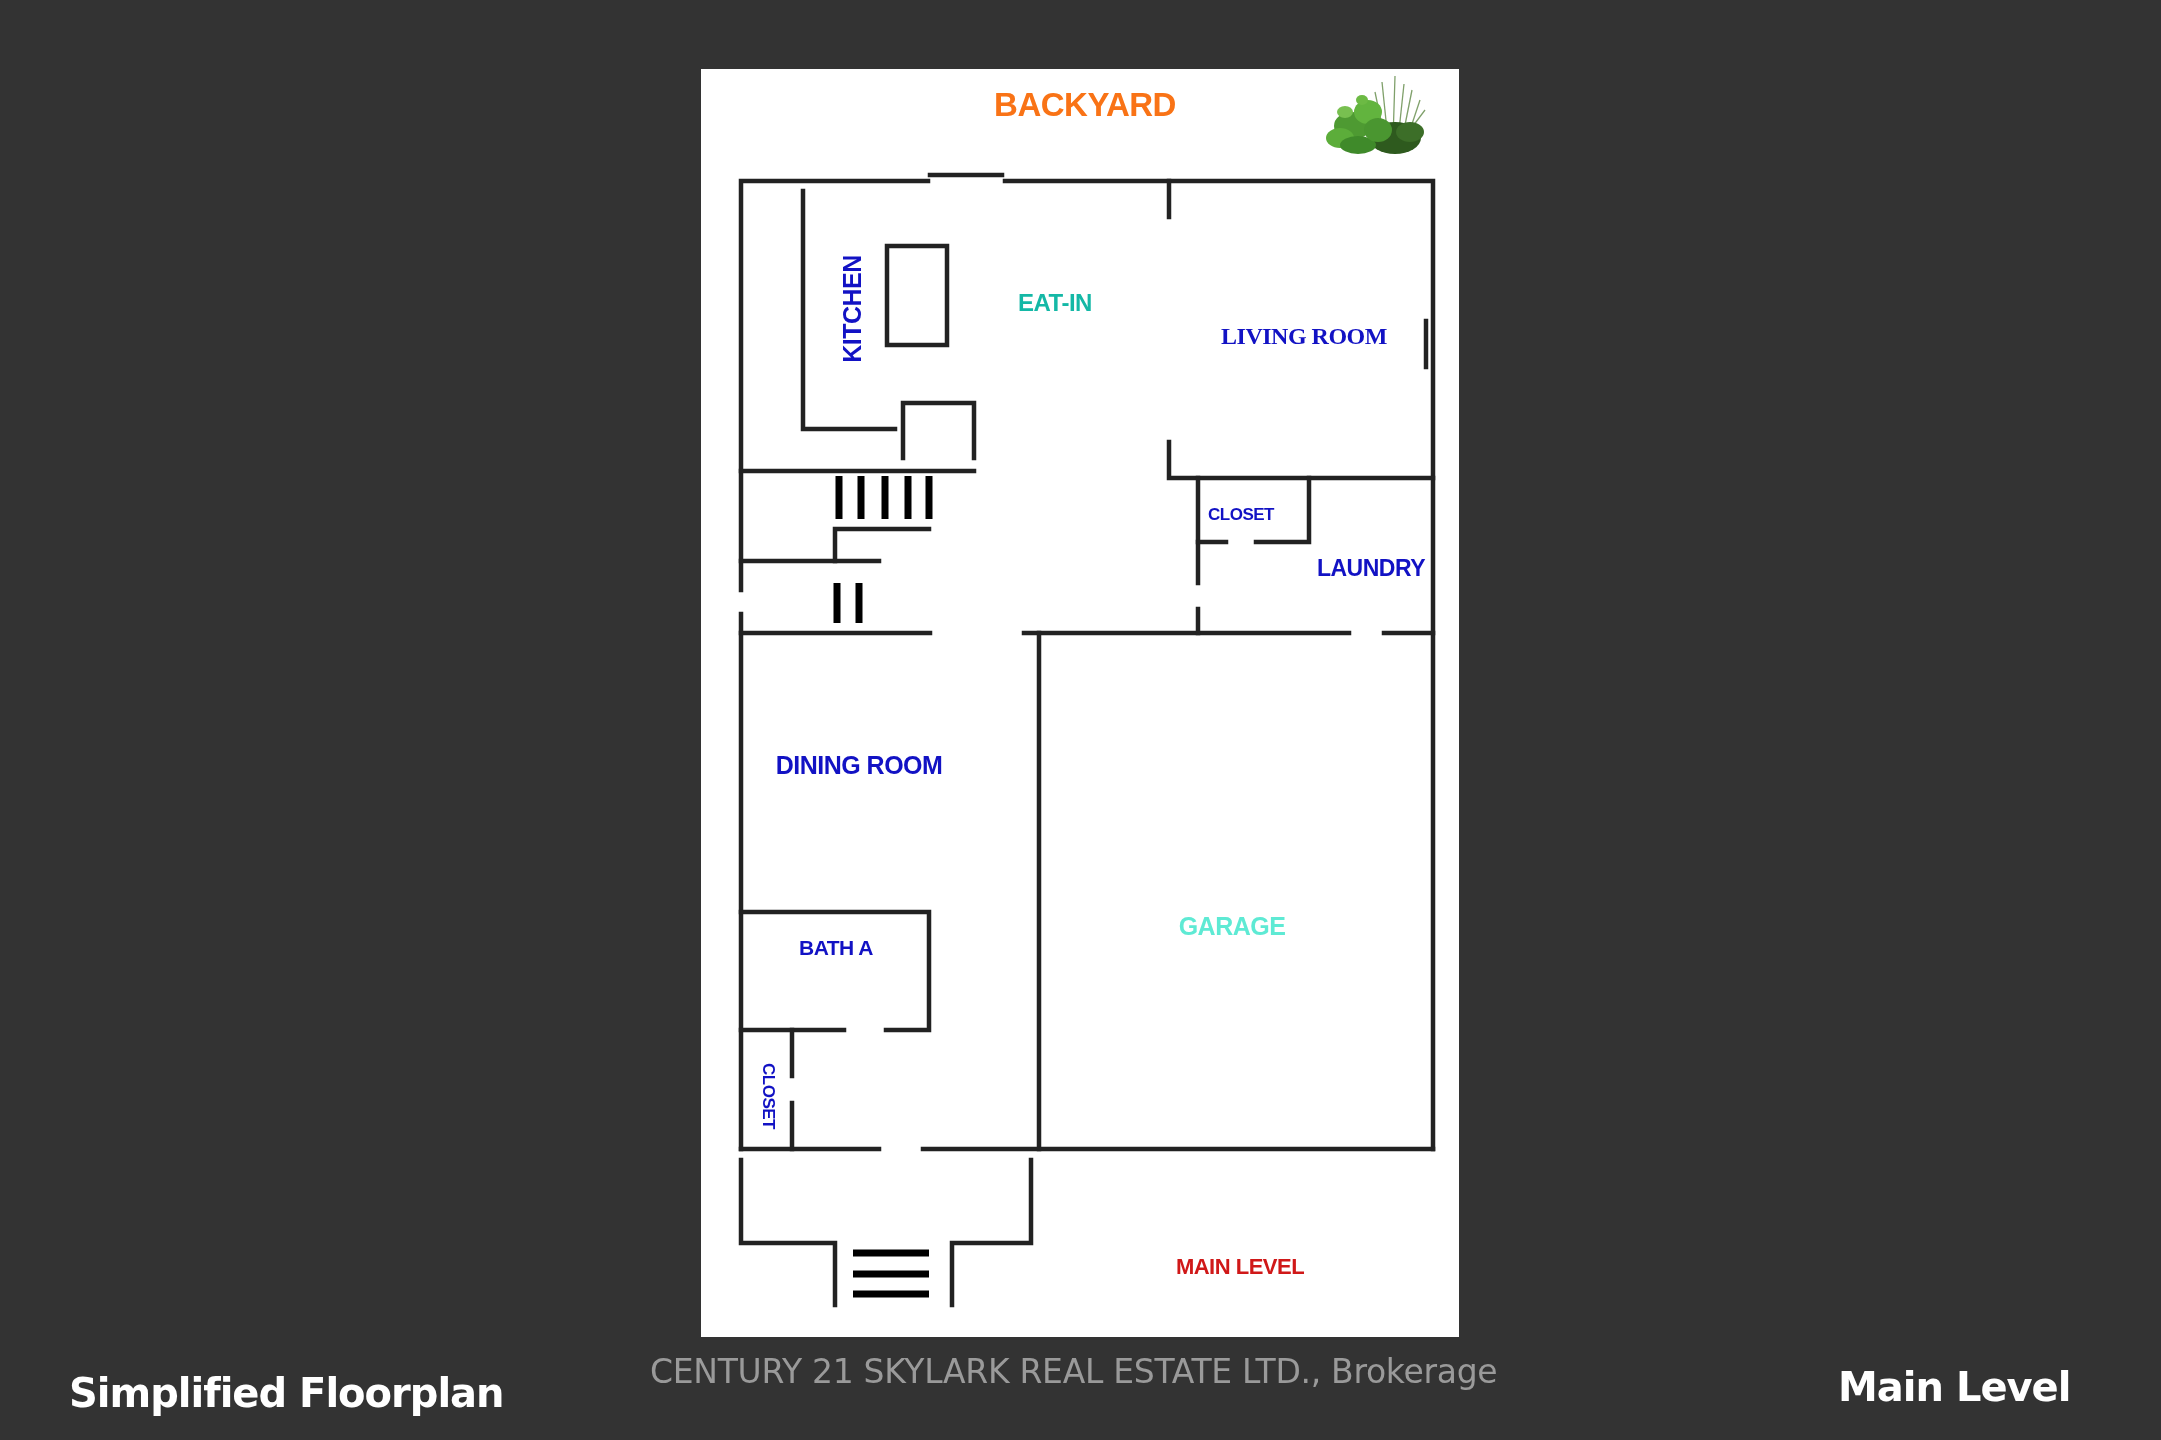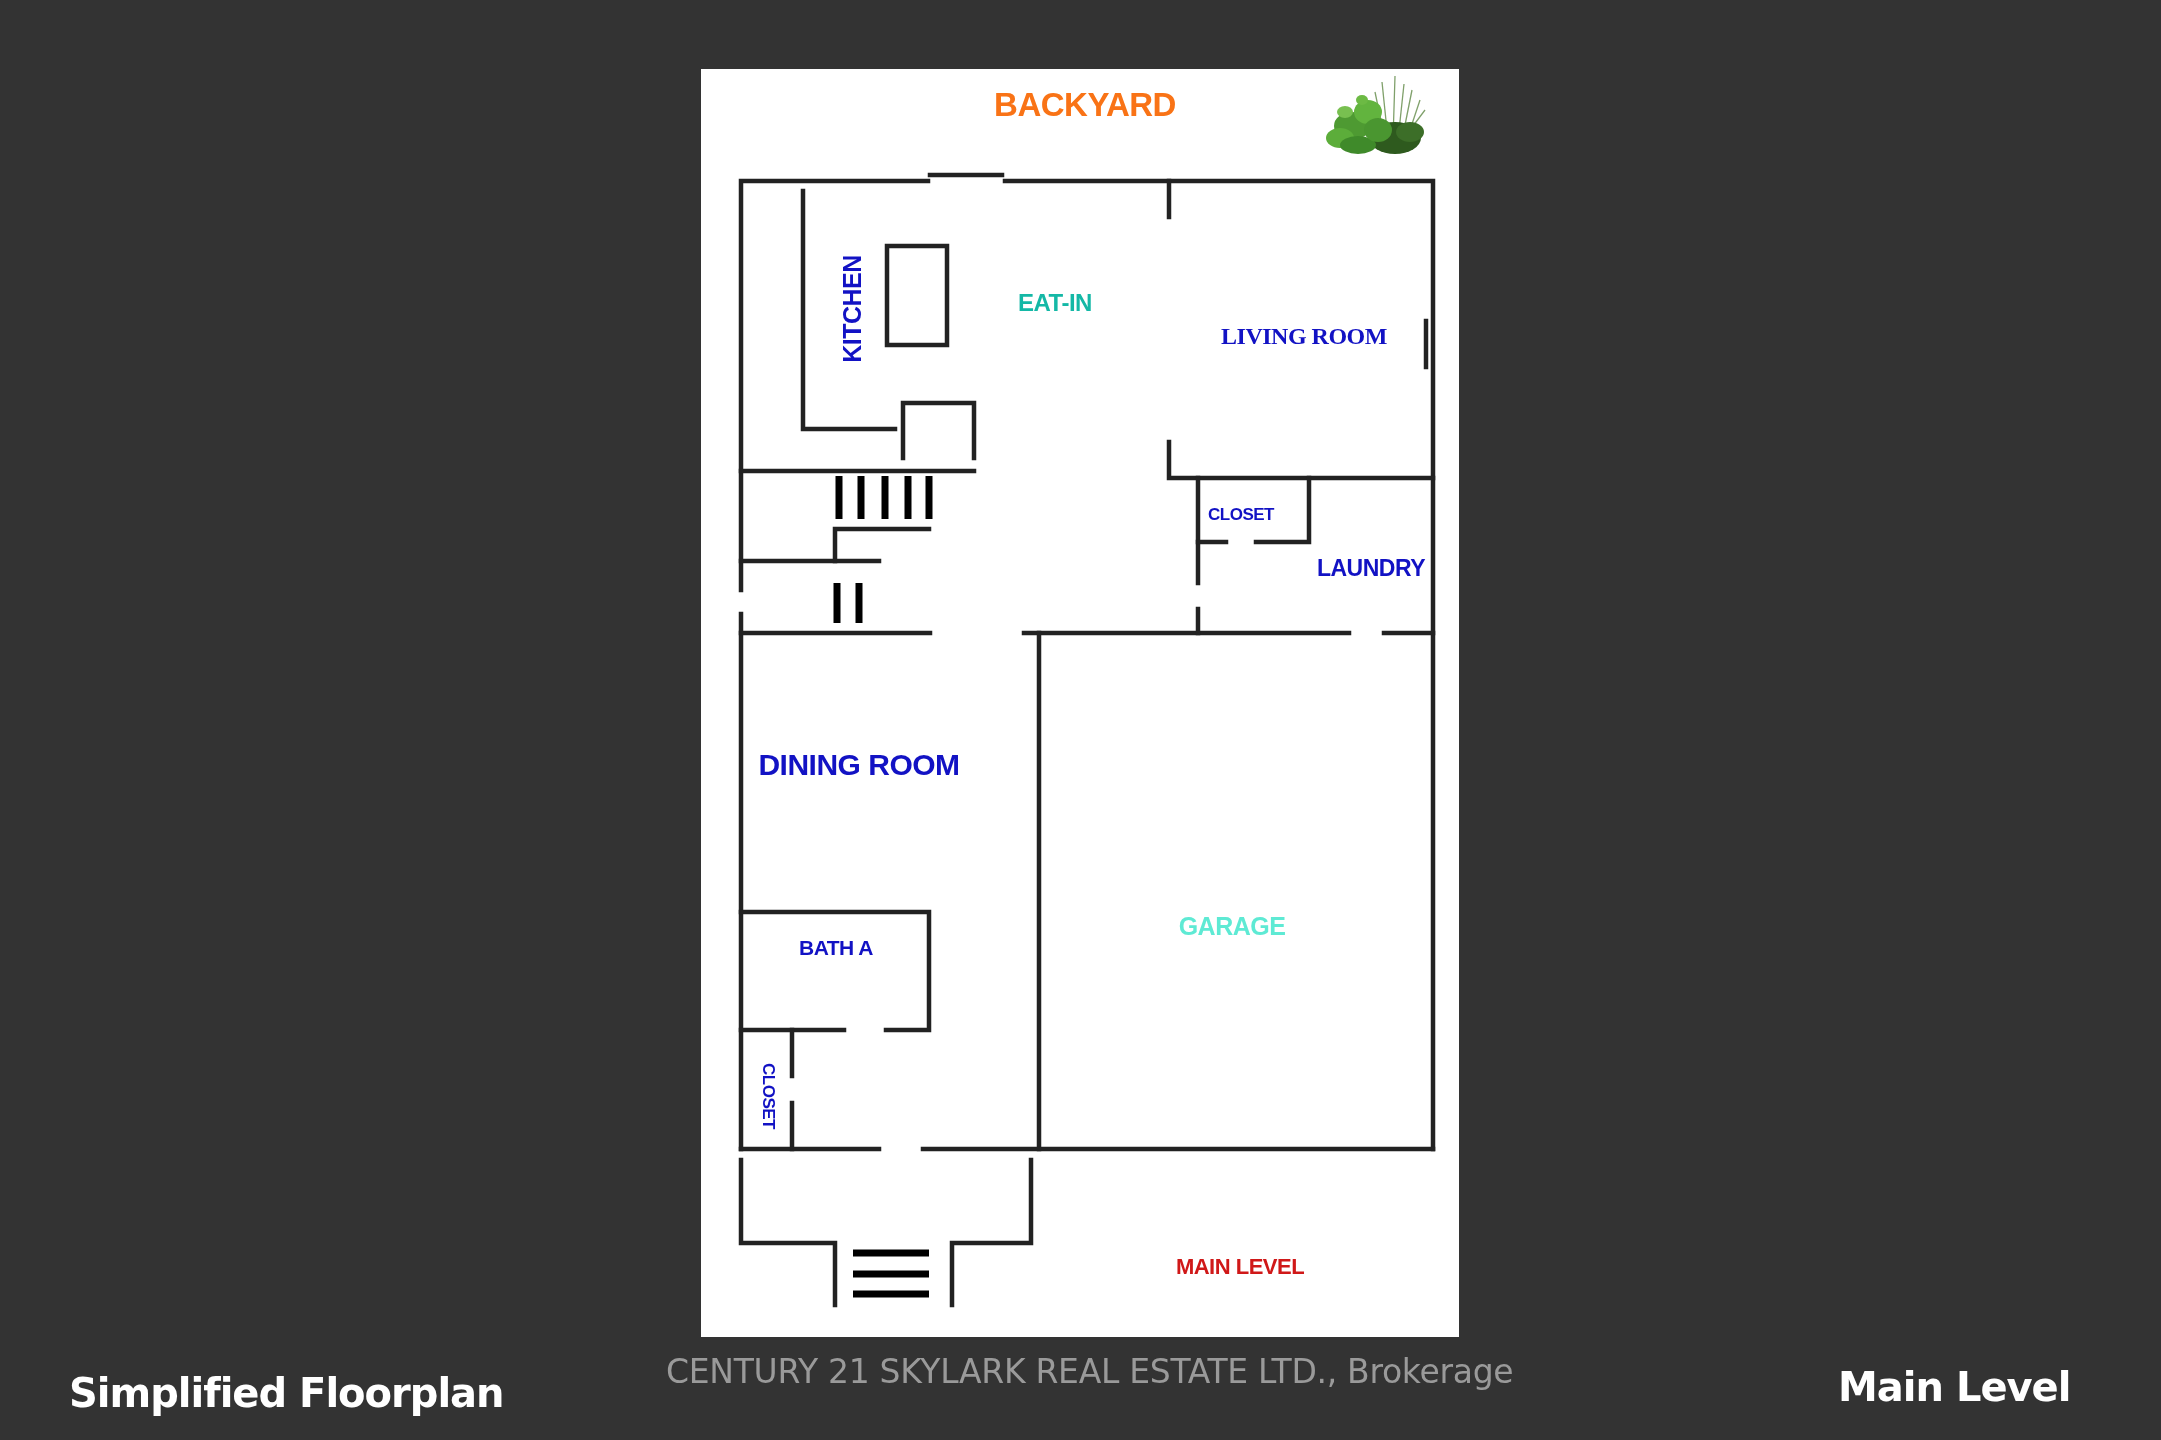--- a/index.html
+++ b/index.html
@@ -41,21 +41,20 @@
       font-family: "DejaVu Sans", sans-serif;
       font-weight: bold; font-size: 40px; color: #ffffff;
       letter-spacing: -1px;
       margin-left: 12px;
     }
     #caption-center {
       left: 650px; top: 1355px;
       font-family: "DejaVu Sans", sans-serif;
       font-size: 33px; color: #9a9a9a;
       letter-spacing: -0.3px;
-      margin-left: 16px;
     }
     #caption-right {
       left: 1838px; top: 1367px;
       font-family: "DejaVu Sans", sans-serif;
       font-weight: bold; font-size: 40px; color: #ffffff;
       letter-spacing: -1px;
     }
   </style>
 </head>
 <body>
@@ -141,21 +140,21 @@
     <ellipse cx="1362" cy="100" rx="6" ry="5" fill="#6cba44"></ellipse>
   </g>
 </svg>
 
 <div class="room-label" style="left:1085px; top:104px; font-size:33px; color:#f97316;">BACKYARD</div>
 <div class="room-label rot-ccw" style="left:852px; top:309px; font-size:25px; color:#1212c4;">KITCHEN</div>
 <div class="room-label" style="left:1055px; top:303px; font-size:24px; color:#14b8a6;">EAT-IN</div>
 <div class="room-label" style="left:1304px; top:336px; font-size:24px; color:#1212c4;font-family:Liberation Serif, serif;">LIVING ROOM</div>
 <div class="room-label" style="left:1241px; top:514px; font-size:17px; color:#1212c4;">CLOSET</div>
 <div class="room-label" style="left:1371px; top:520px; font-size:23px; color:#1212c4;margin-top:48px;">LAUNDRY</div>
-<div class="room-label" style="left:859px; top:765px; font-size:30px; color:#1212c4;">DINING ROOM</div>
+<div class="room-label" style="left:859px; top:765px; font-size:25px; color:#1212c4;">DINING ROOM</div>
 <div class="room-label" style="left:836px; top:947px; font-size:21px; color:#1212c4;">BATH A</div>
 <div class="room-label rot-cw" style="left:768px; top:1096px; font-size:17px; color:#1212c4;">CLOSET</div>
 <div class="room-label" style="left:1232px; top:926px; font-size:25px; color:#5eead4;">GARAGE</div>
 <div class="room-label" style="left:1240px; top:1267px; font-size:22px; color:#d01818;">MAIN LEVEL</div>
 
 <div class="caption" id="caption-left">Simplified Floorplan</div>
 <div class="caption" id="caption-center">CENTURY 21 SKYLARK REAL ESTATE LTD., Brokerage</div>
 <div class="caption" id="caption-right">Main Level</div>
 
 </body></html>

